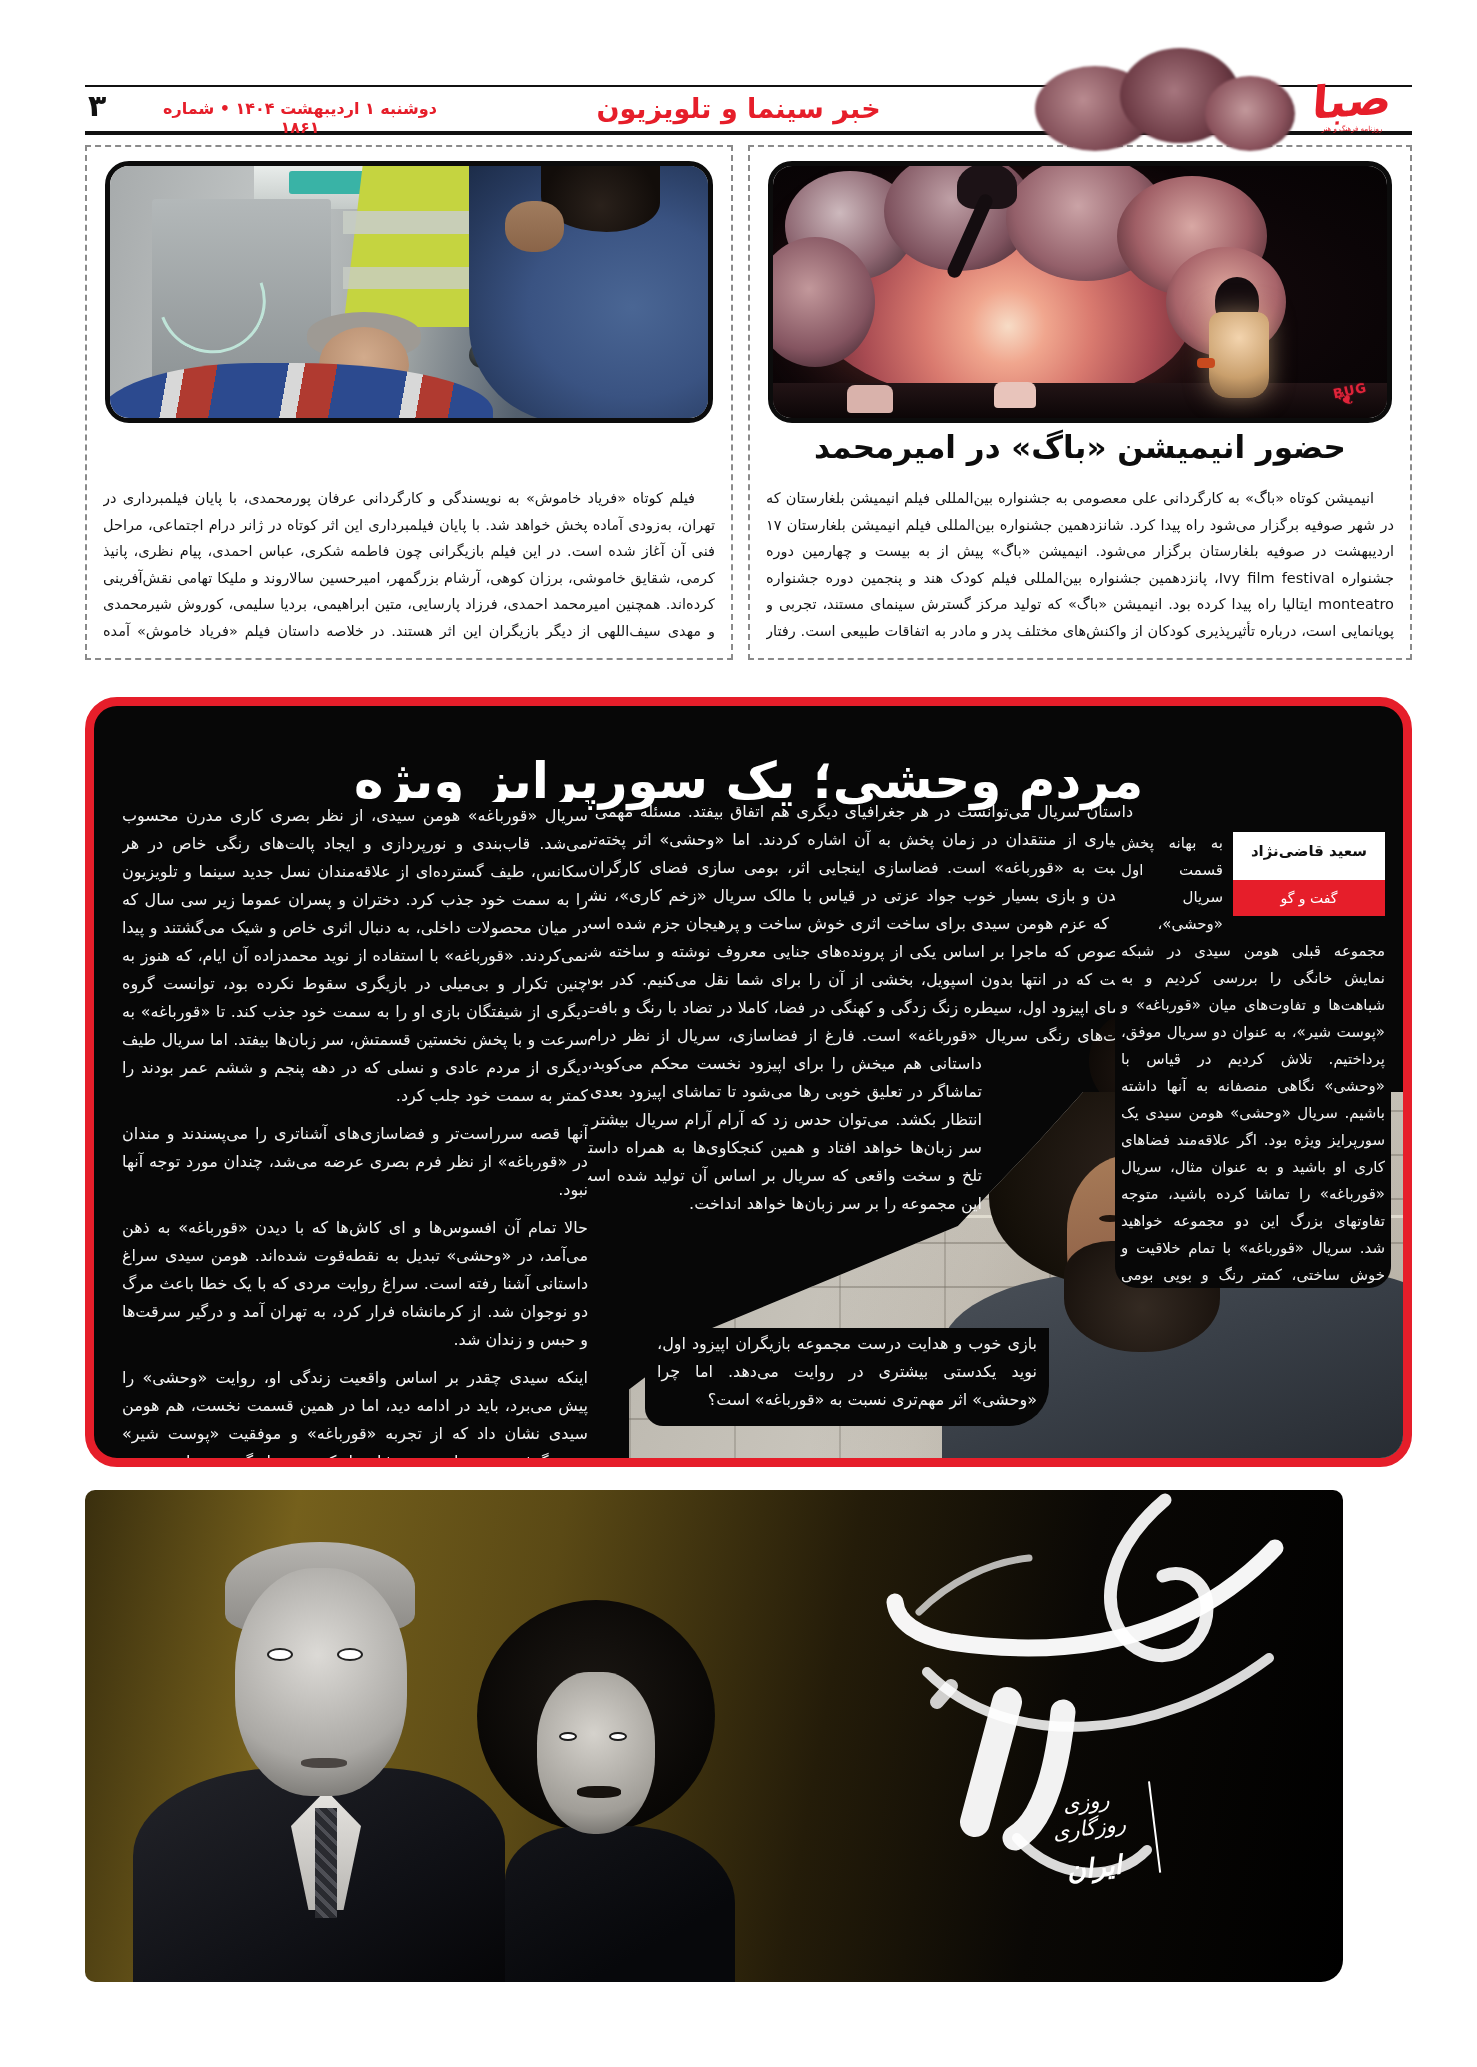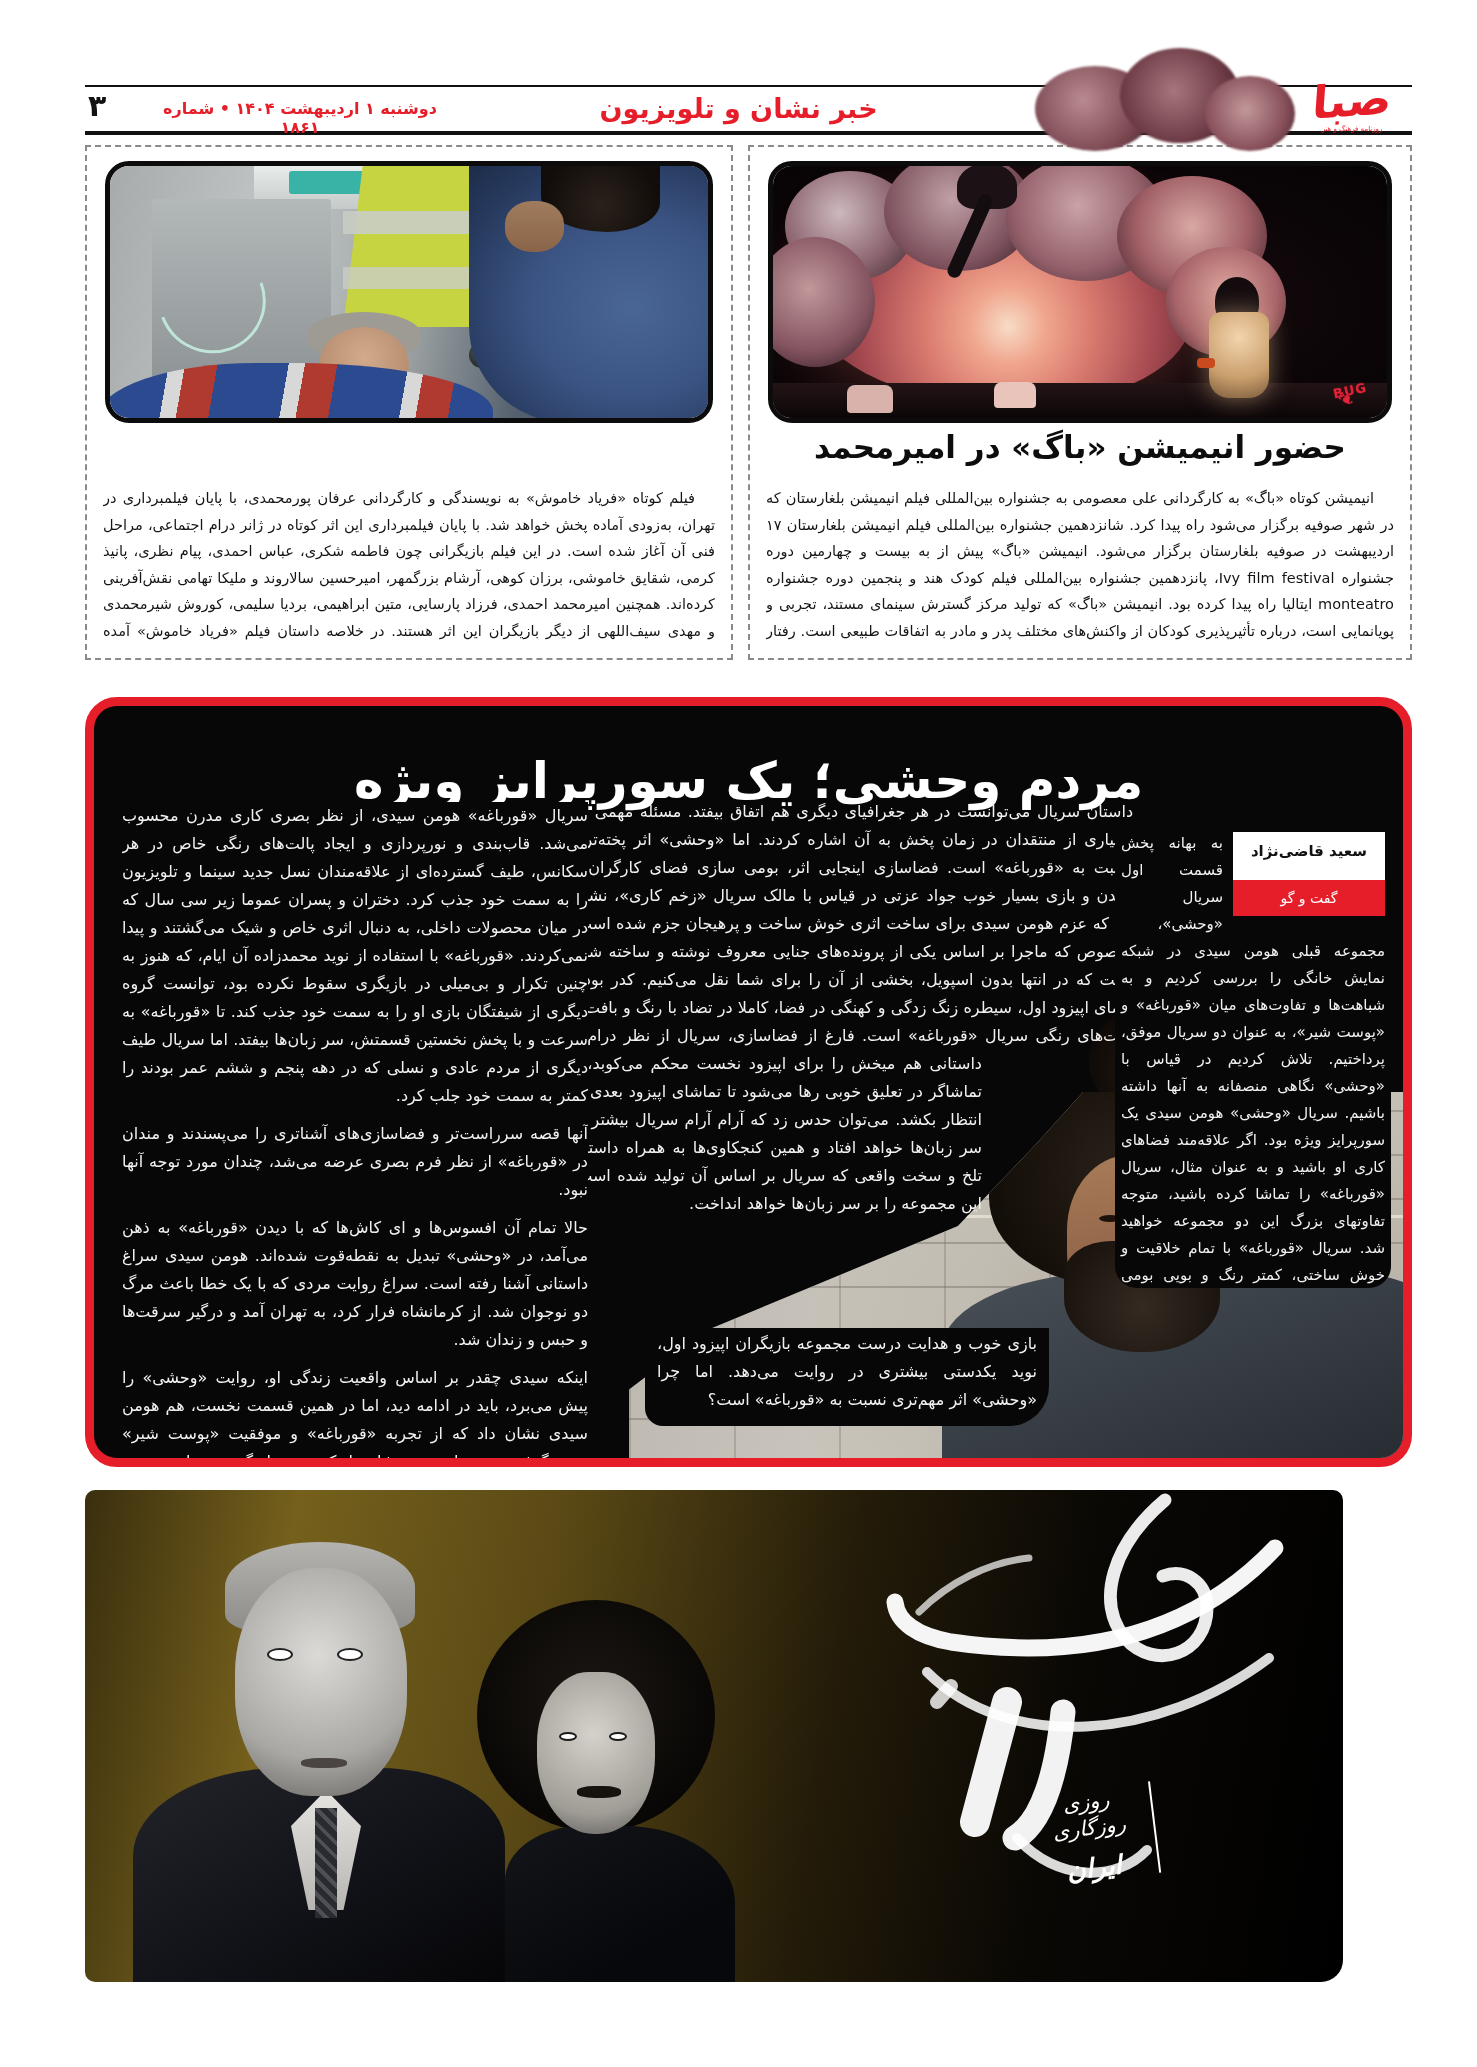--- a/index.html
+++ b/index.html
@@ -162,21 +162,21 @@
 </style>
 </head>
 <body>
 
 <div id="page">
 
   <div class="rule rule-top"></div>
   <div class="rule rule-bottom"></div>
   <div class="page-num">۳</div>
   <div class="date-line">دوشنبه ۱ اردیبهشت ۱۴۰۴ • شماره ۱۸۶۱</div>
-  <div class="section-title">خبر نشان و تلویزیون</div>
+  <div class="section-title">خبر سینما و تلویزیون</div>
   <div class="logo">
     <div class="logo-word">صبا</div>
     <div class="logo-tag">روزنامه فرهنگ و هنر</div>
   </div>
   <div class="bug-overflow">
     <i class="ov1"></i>
     <i class="ov2"></i>
     <i class="ov3"></i>
   </div>
 

